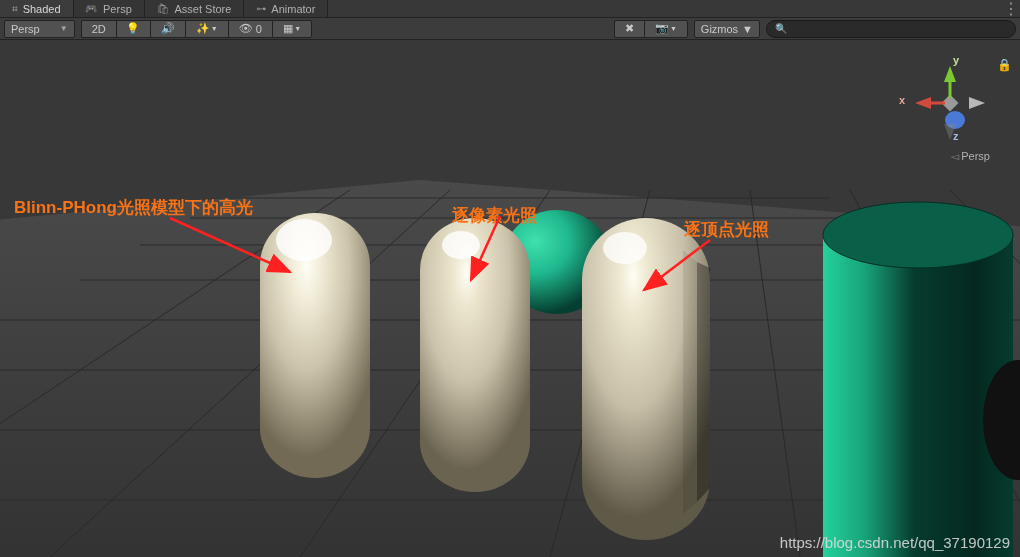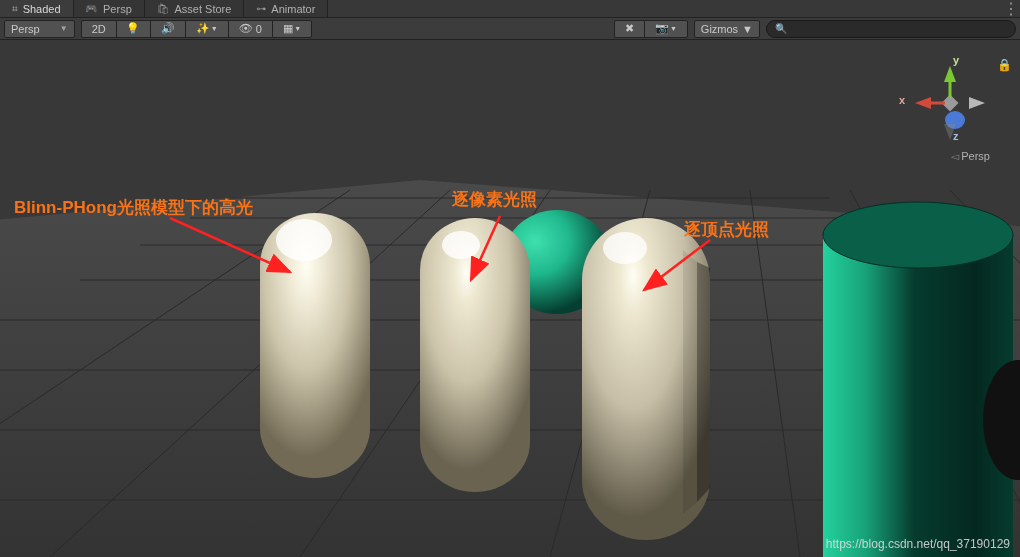--- a/index.html
+++ b/index.html
@@ -35,21 +35,21 @@
   
   .orient { position: absolute; top: 58px; right: 25px; width: 90px; height: 90px; }
   .orient-label { position: absolute; font-size: 11px; color: #c8c8c8; font-weight: bold; }
   .persp { position: absolute; top: 150px; right: 30px; font-size: 11px; color: #b0b0b0; }
   .lock { position: absolute; top: 58px; right: 8px; font-size: 12px; color: #777; }
   
   
   .anno { position: absolute; font-size: 17px; color: #f97316; font-weight: bold; white-space: nowrap; }
   .arrow { position: absolute; pointer-events: none; }
   
-  .watermark { position: absolute; bottom: 6px; right: 10px; font-size: 12px; color: #e0e0e0; opacity: .85; }
+  .watermark { position: absolute; bottom: 6px; right: 10px; font-size: 15px; color: #e0e0e0; opacity: .85; }
 </style>
 </head>
 <body>
 
 <div class="tab-bar">
   <div class="tab active">
     <span class="tab-icon">⌗</span>
     <span>Shaded</span>
   </div>
   <div class="tab">
@@ -218,21 +218,21 @@
     <g>
       <path d="M 260 225 
                a 55 52 0 0 1 110 0
                l 0 163
                a 55 50 0 0 1 -110 0 Z" fill="url(#cap1)"></path>
       <ellipse cx="304" cy="200" rx="28" ry="21" fill="#ffffff" opacity="0.8"></ellipse>
     </g>
   </svg>
 
   <div class="anno" style="top:156px; left:14px;">Blinn-PHong光照模型下的高光</div>
-  <div class="anno" style="top:148px; left:452px;">逐像素光照</div>
+  <div class="anno" style="top:164px; left:452px;">逐像素光照</div>
   <div class="anno" style="top:178px; left:684px;">逐顶点光照</div>
 
   <svg class="arrow" style="top:0;left:0;" width="1020" height="517">
     <defs>
       <marker id="ah" markerWidth="10" markerHeight="8" refX="9" refY="4" orient="auto">
         <path d="M0,0 L10,4 L0,8 Z" fill="#ff2020"></path>
       </marker>
     </defs>
     <line x1="170" y1="178" x2="290" y2="232" stroke="#ff2020" stroke-width="2.5" marker-end="url(#ah)"></line>
     <line x1="500" y1="176" x2="471" y2="240" stroke="#ff2020" stroke-width="2.5" marker-end="url(#ah)"></line>

